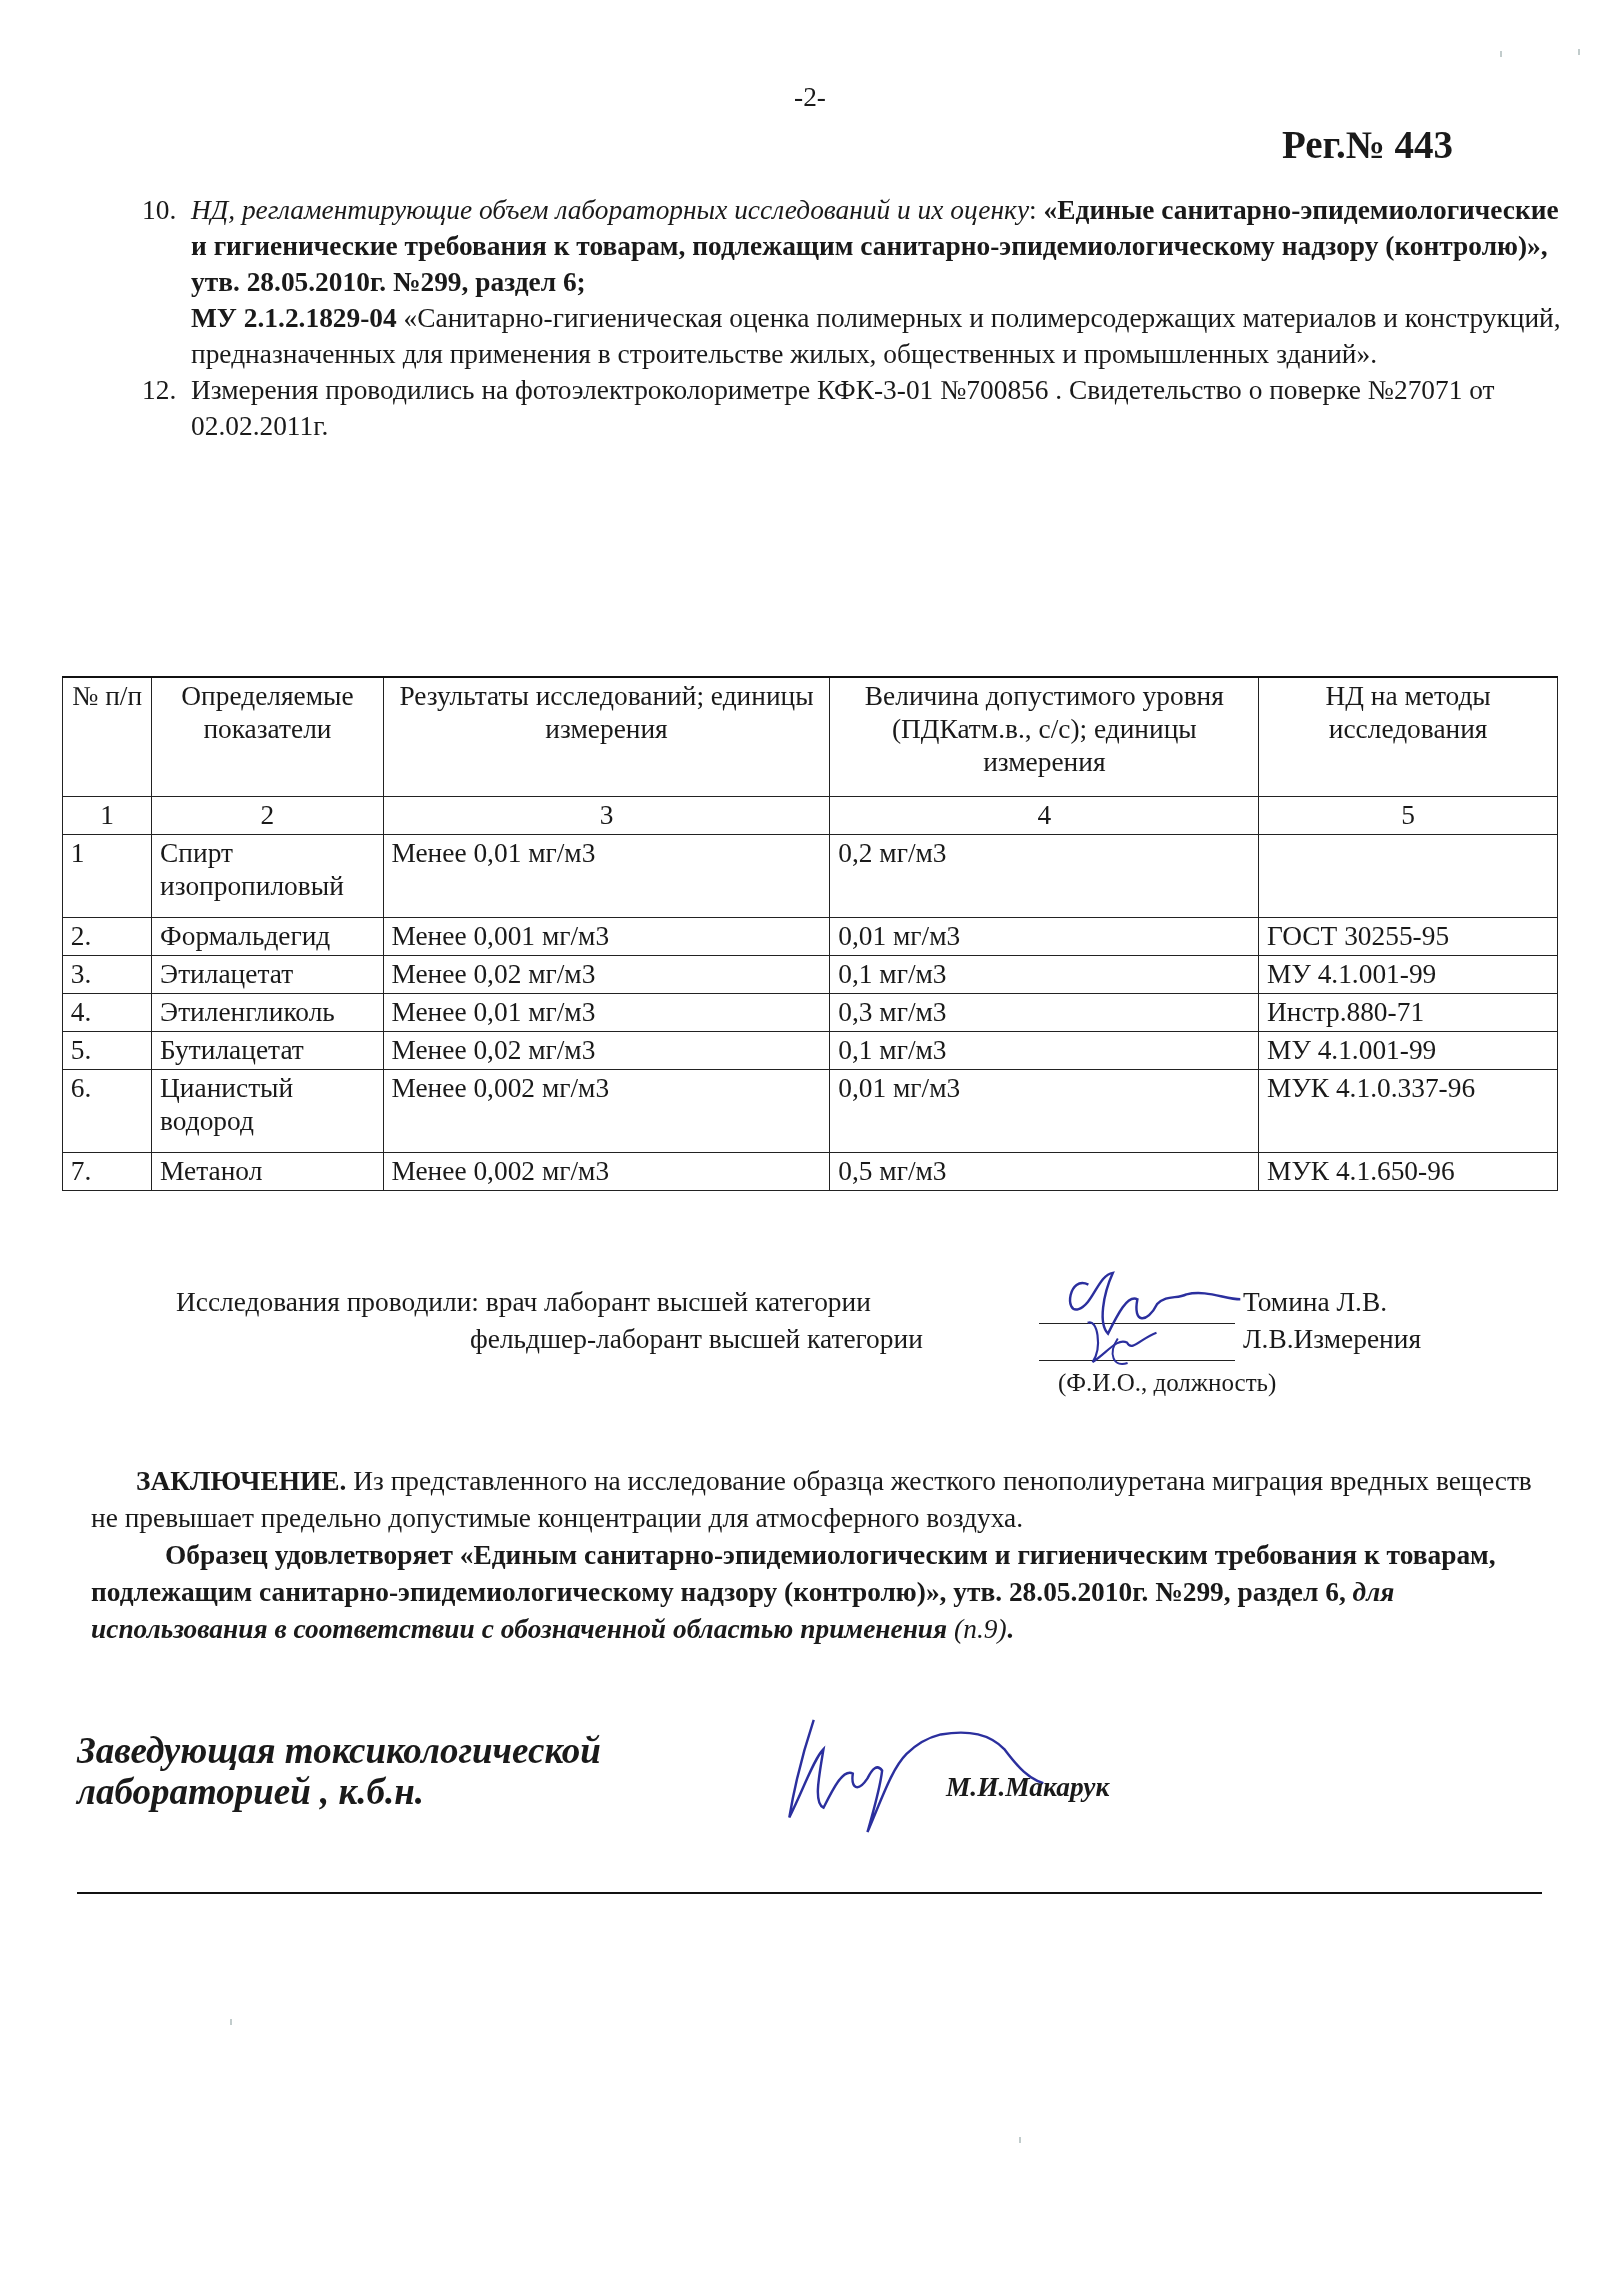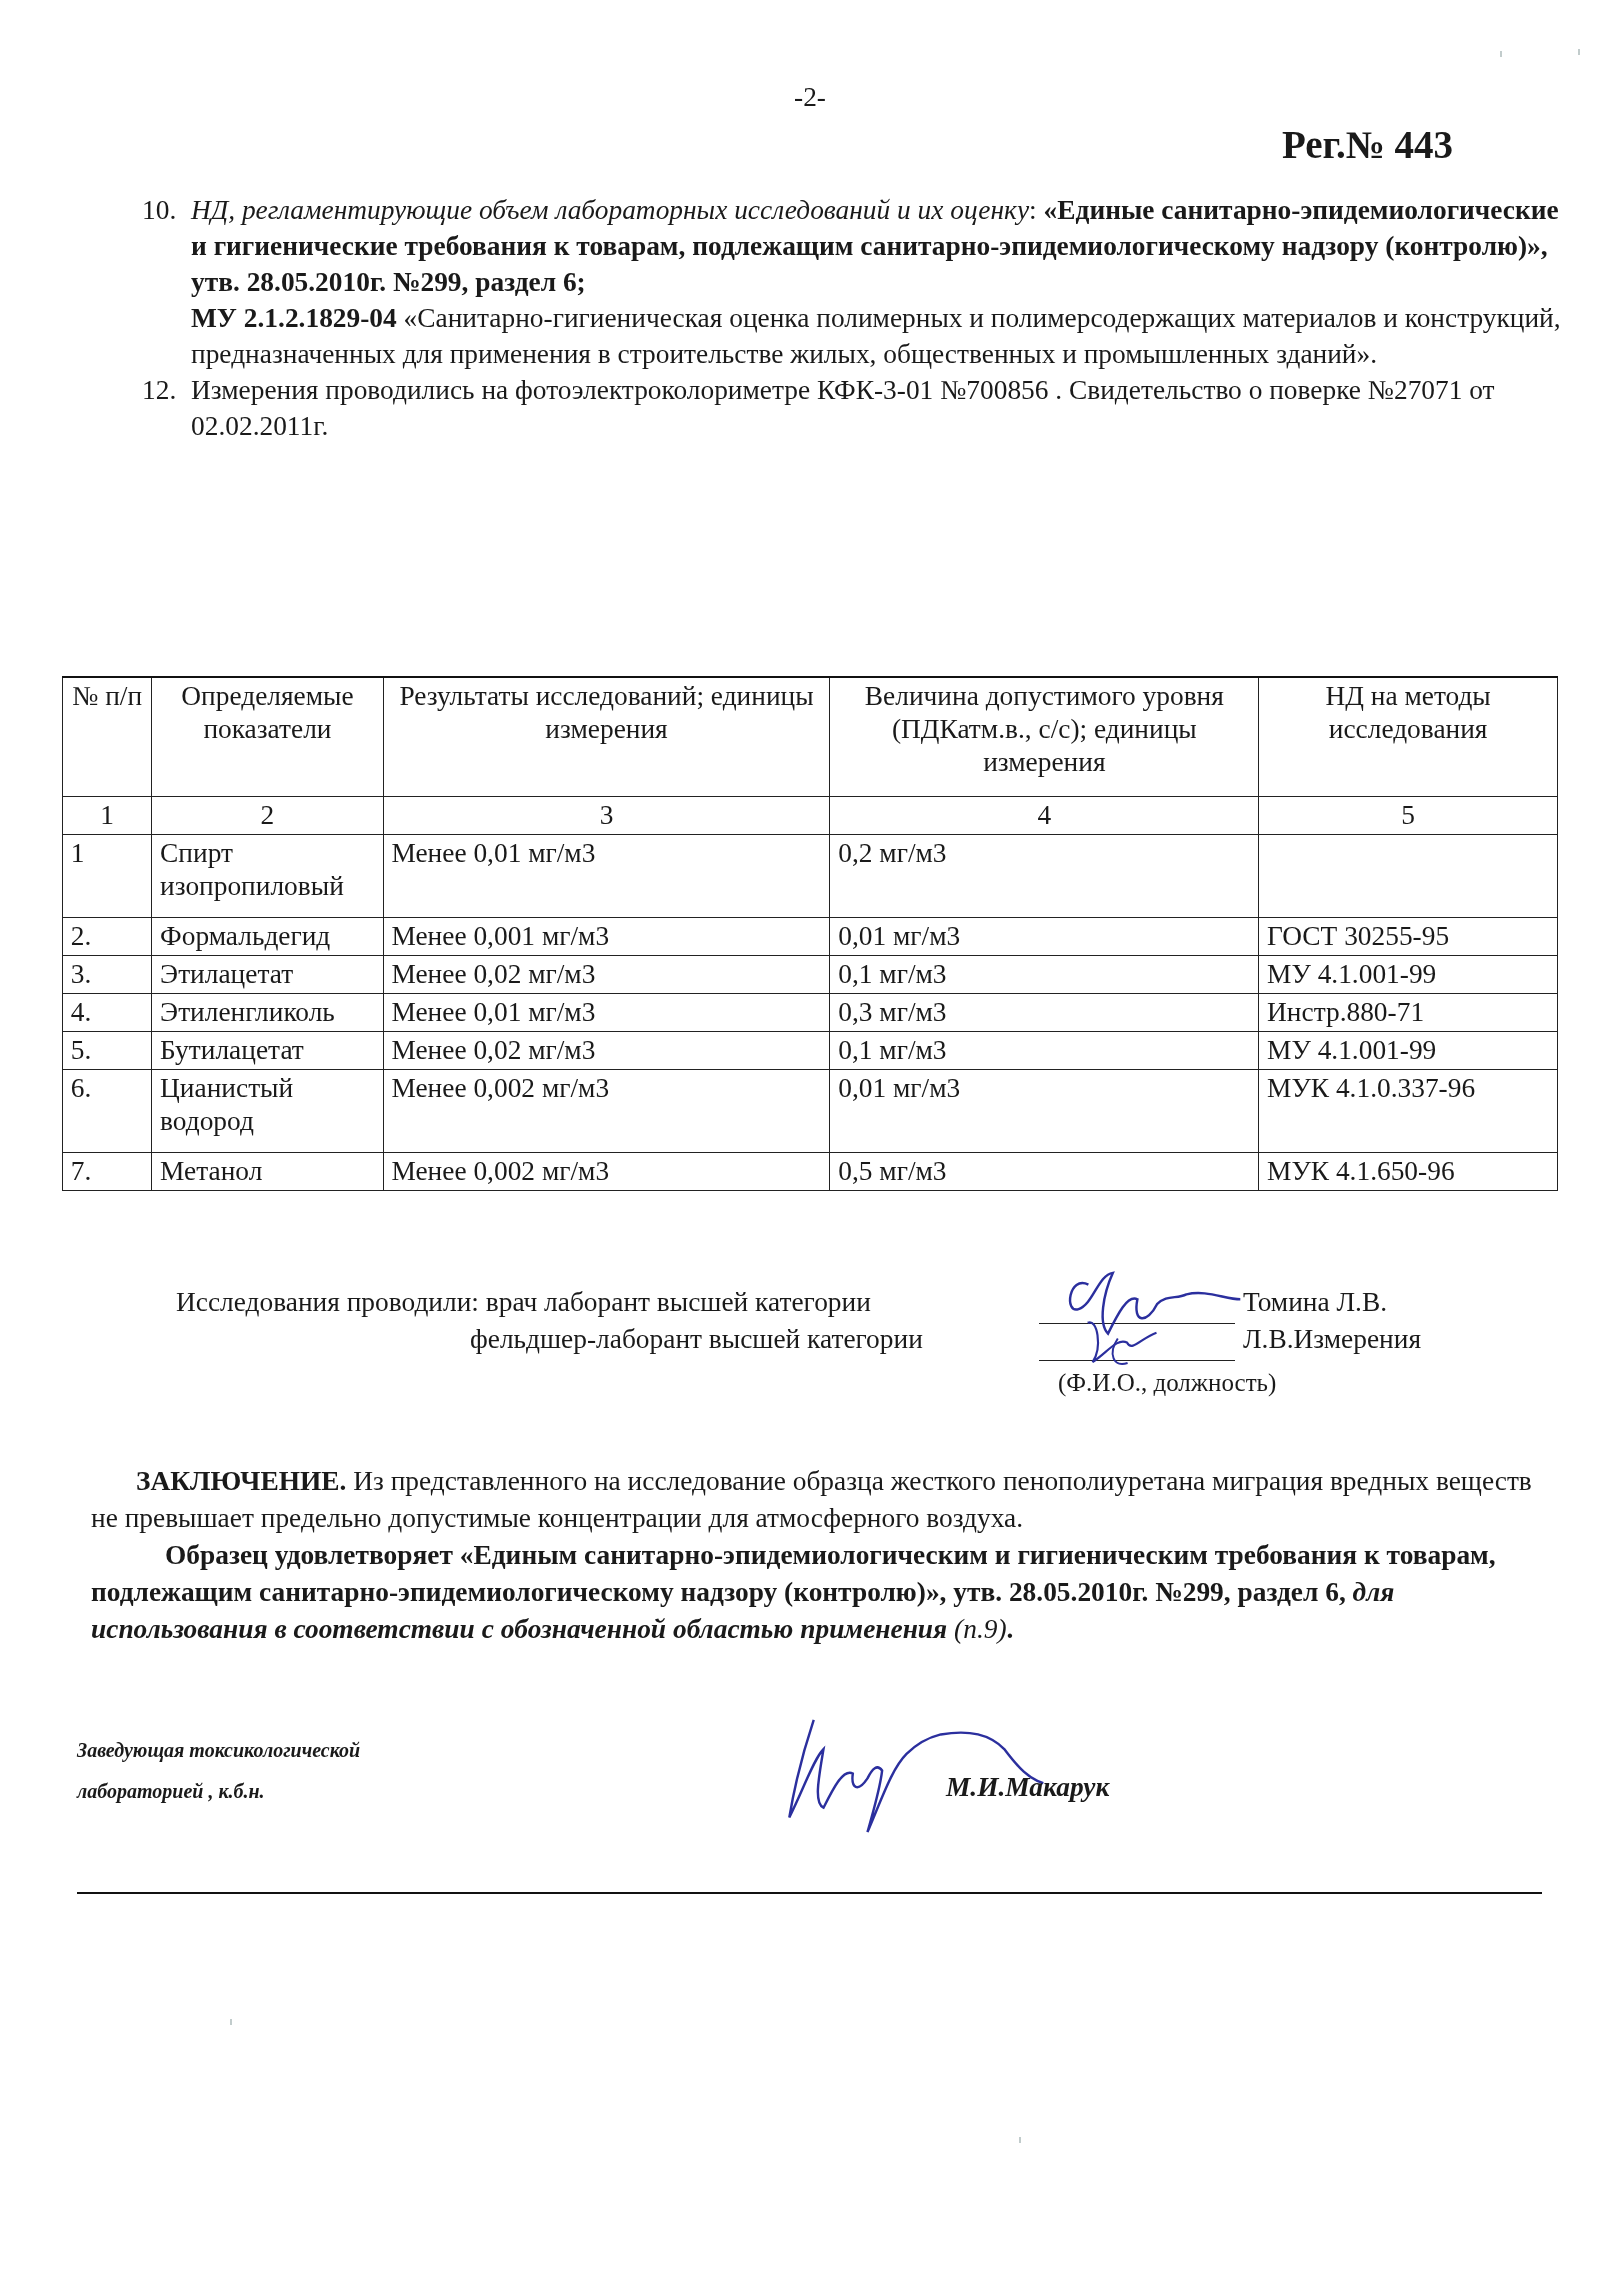--- a/index.html
+++ b/index.html
@@ -40,21 +40,21 @@
   .sig-line { position: absolute; border-bottom: 1.5px solid #222; width: 196px; height: 29px; }
   .sig-caption { position: absolute; font-size: 25px; margin-left: 16px; }
 
   .conclusion { left: 91px; top: 1419px; width: 1441px; font-size: 27.4px; line-height: 37px; margin-top: 44px; }
   .conclusion p { margin: 0; }
   .conclusion .p1 { text-indent: 45px; }
   .conclusion .p2 { text-indent: 74px; font-weight: bold; }
   .conclusion .p2 i { font-weight: bold; font-style: italic; }
   .conclusion .p2 .ni { font-weight: normal; }
 
-  .head { left: 77px; top: 1730px; font-style: italic; font-weight: bold; font-size: 20px; line-height: 41px; }
+  .head { left: 77px; top: 1730px; font-style: italic; font-weight: bold; font-size: 37px; line-height: 41px; }
   .head-name { left: 946px; top: 1772px; font-style: italic; font-weight: bold; font-size: 27.4px; }
   .rule { left: 77px; top: 1892px; width: 1465px; height: 0; border-top: 2.9px solid #111; }
   .scan-speck { position: absolute; background: #9aa; width: 2px; height: 5.9px; opacity: .6; }
   svg.signature { position: absolute; overflow: visible; }
 </style>
 </head>
 <body>
 
 <div class="abs page-num">-2-</div>
 <div class="abs reg-no">Рег.№ 443</div>

